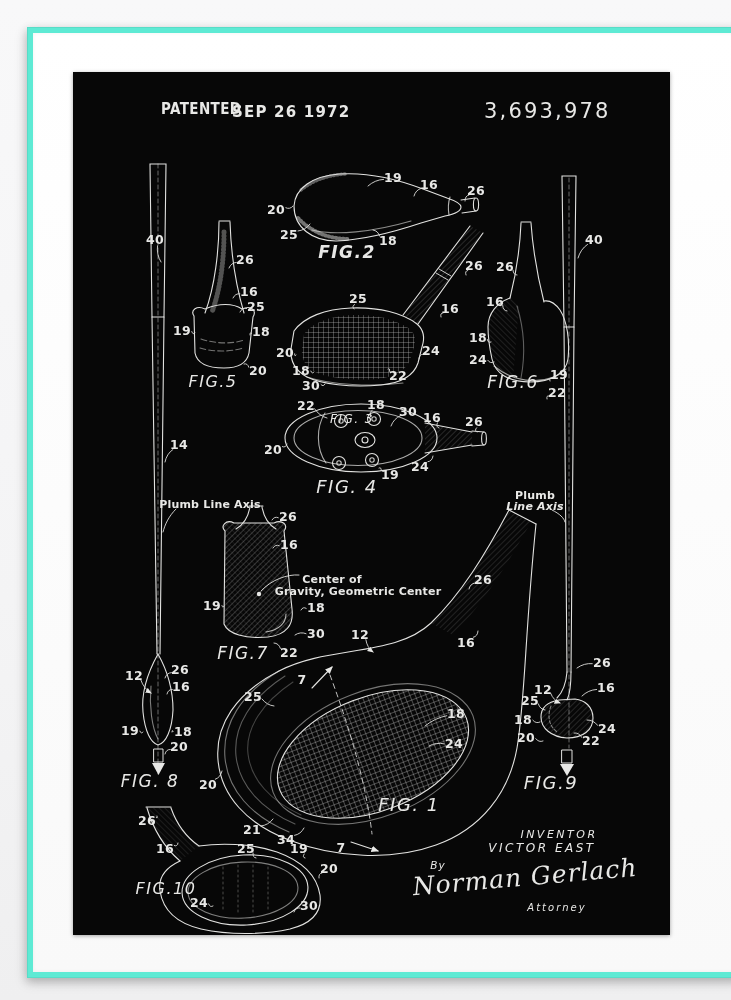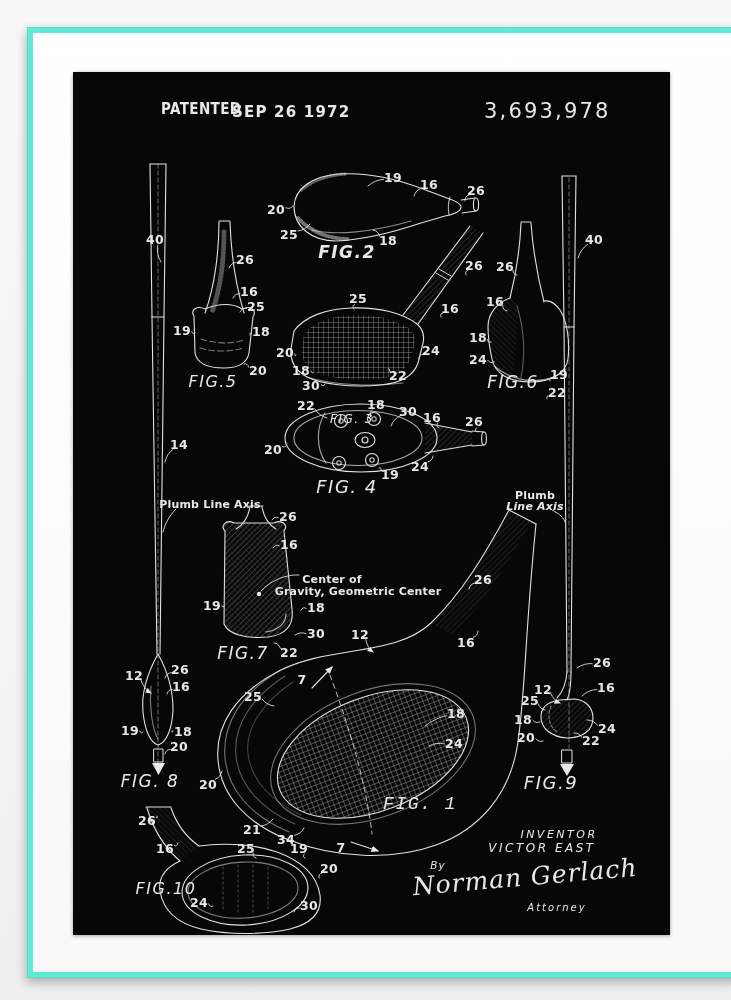--- a/index.html
+++ b/index.html
@@ -332,21 +332,21 @@
           <span class="num" style="left: 126px; top: 830px;">24</span>
           <span class="num" style="left: 236px; top: 833px;">30</span>
           <span class="cap" style="left: 274px; top: 180px; font-size: 17px; font-weight: bold;">FIG.2</span>
           <span class="cap" style="left: 140px; top: 309px; font-size: 16px;">FIG.5</span>
           <span class="cap" style="left: 279px; top: 312px; font-size: 12px; margin-top: 35px;">FIG. 3</span>
           <span class="cap" style="left: 440px; top: 310px; font-size: 17px;">FIG.6</span>
           <span class="cap" style="left: 274px; top: 414px; font-size: 18px;">FIG. 4</span>
           <span class="cap" style="left: 170px; top: 581px; font-size: 17px;">FIG.7</span>
           <span class="cap" style="left: 77px; top: 709px; font-size: 17px;">FIG. 8</span>
           <span class="cap" style="left: 478px; top: 710px; font-size: 18px;">FIG.9</span>
-          <span class="cap" style="left: 347px; top: 732px; font-size: 18px; font-family: Liberation Mono, monospace;">FIG. 1</span>
+          <span class="cap" style="left: 336px; top: 732px; font-size: 18px;">FIG. 1</span>
           <span class="cap" style="left: 93px; top: 816px; font-size: 16px;">FIG.10</span>
           <span class="note" style="left: 137px; top: 432px; text-align: center;">Plumb Line Axis</span>
           <span class="note" style="left: 462px; top: 423px;">Plumb</span>
           <span class="note" style="left: 462px; top: 434px; font-style: italic;">Line Axis</span>
           <span class="note" style="left: 259px; top: 507px;">Center of</span>
           <span class="note" style="left: 285px; top: 519px;">Gravity, Geometric Center</span>
         </div>
 
       <span class="inv inv-label">INVENTOR</span>
       <span class="inv inv-name">VICTOR EAST</span>

